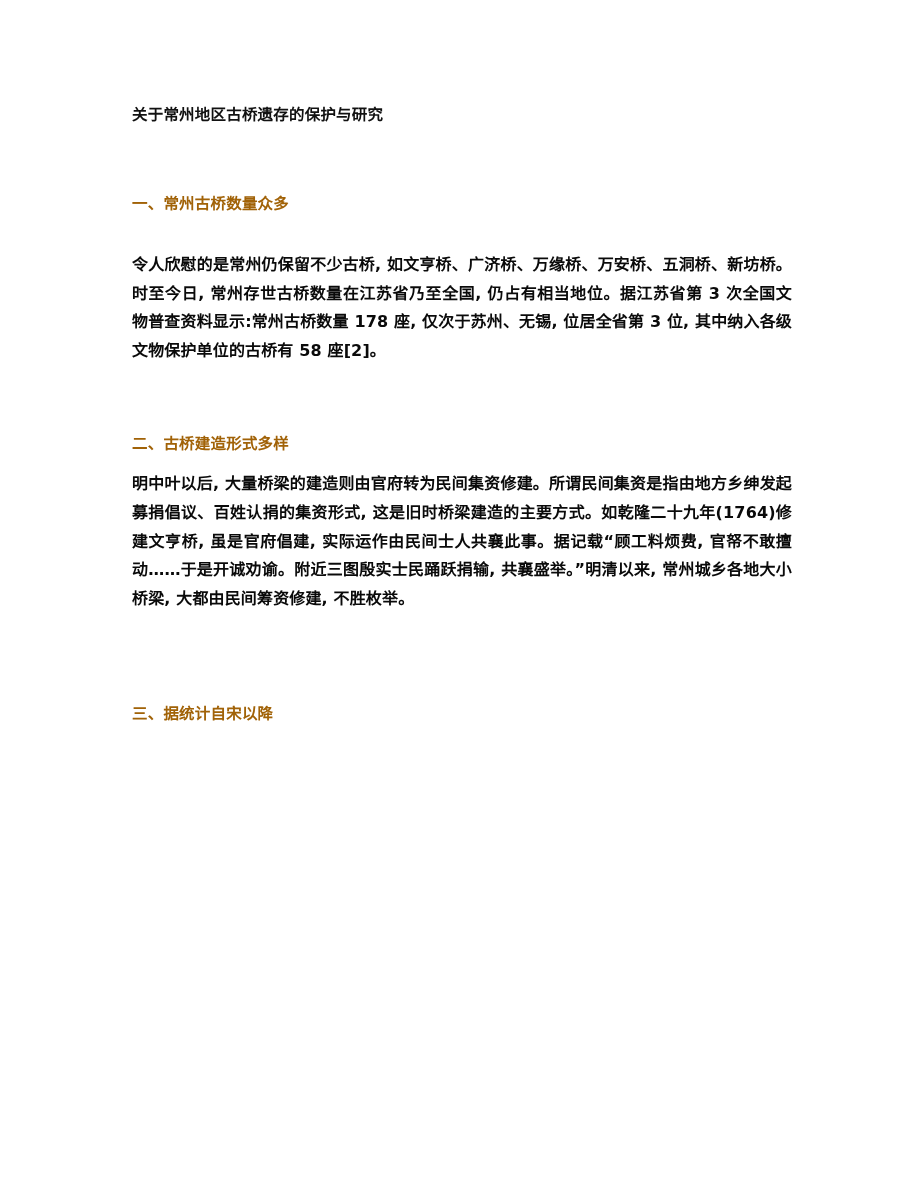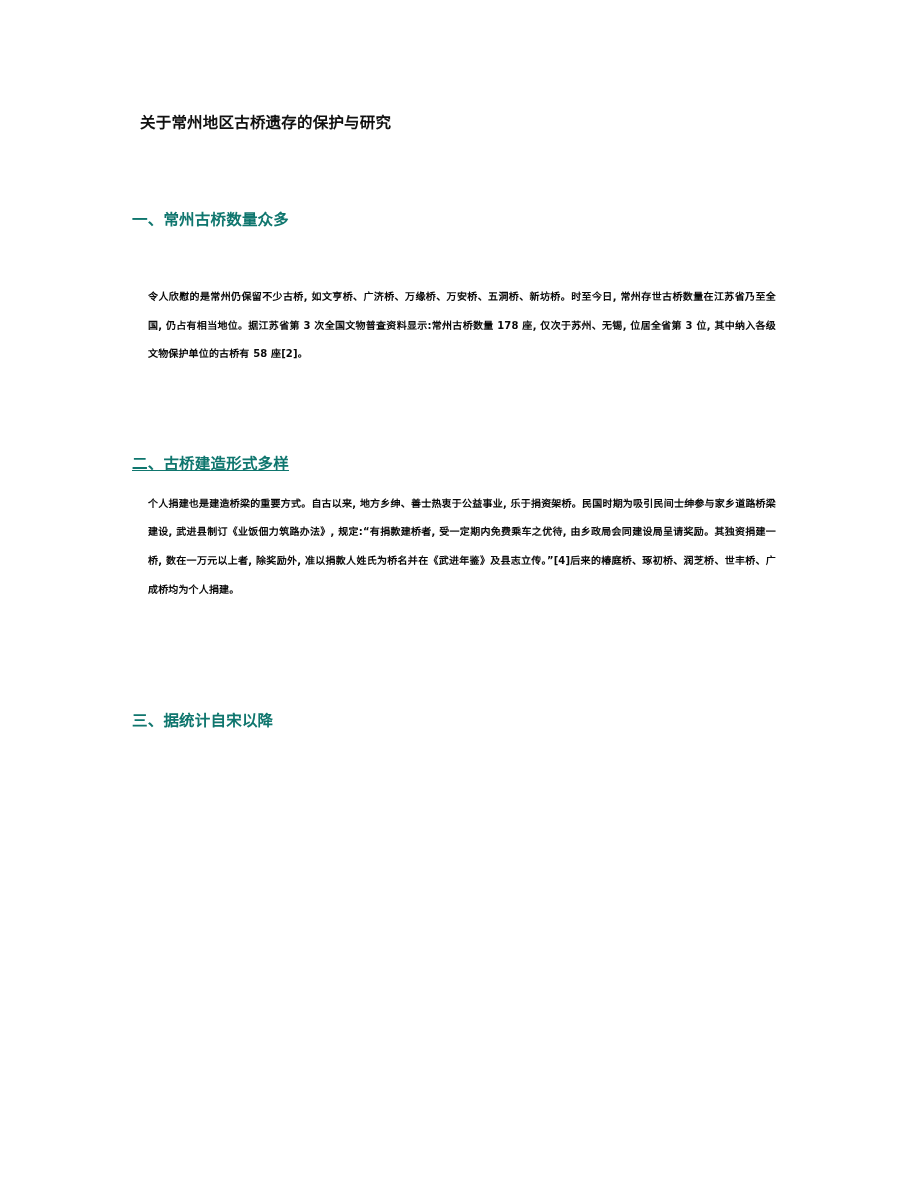--- a/index.html
+++ b/index.html
@@ -25,42 +25,42 @@
     position: absolute;
     left: 132px;
     top: 0;
     width: 660px;
   }
   .doc-title {
     font-size: 15.5px;
     font-weight: 700;
     line-height: 26px;
     letter-spacing: 0.2px;
-    margin: 8px;
+    margin: 0;
     padding-top: 102px;
     text-align: left;
     color: #111111;
   }
   .section-heading {
     font-size: 15.5px;
     font-weight: 700;
     line-height: 26px;
     letter-spacing: 0.2px;
     margin: 0;
-    color: #0f766e;
+    color: #a16207;
   }
   .h-sec1 { padding-top: 63px; }
-  .h-sec2 { padding-top: 66px; text-decoration: underline; }
+  .h-sec2 { padding-top: 66px; }
   .h-sec3 { padding-top: 88px; }
 
   .para {
-    font-size: 10px;
+    font-size: 16px;
     line-height: 28.6px;
     letter-spacing: 0.15px;
-    margin: 16px;
+    margin: 0;
     text-align: justify;
     text-justify: inter-ideograph;
     color: #0a0a0a;
     font-weight: 600;
   }
   .p-gap-lead { padding-top: 34px; }
   .p-gap-lead2 { padding-top: 36px; }
   .p-gap { margin-top: 13px; }
 </style>
 </head>
@@ -71,19 +71,19 @@
 
     <h1 class="doc-title">关于常州地区古桥遗存的保护与研究</h1>
 
     <h2 class="section-heading h-sec1">一、常州古桥数量众多</h2>
 
     <p class="para p-gap-lead">令人欣慰的是常州仍保留不少古桥, 如文亨桥、广济桥、万缘桥、万安桥、五洞桥、新坊桥。时至今日, 常州存世古桥数量在江苏省乃至全国, 仍占有相当地位。据江苏省第 3 次全国文物普查资料显示:常州古桥数量 178 座, 仅次于苏州、无锡, 位居全省第 3 位, 其中纳入各级文物保护单位的古桥有 58 座[2]。</p>
 
     <h2 class="section-heading h-sec2">二、古桥建造形式多样</h2>
 
 
+    <p class="para p-gap">明中叶以后, 大量桥梁的建造则由官府转为民间集资修建。所谓民间集资是指由地方乡绅发起募捐倡议、百姓认捐的集资形式, 这是旧时桥梁建造的主要方式。如乾隆二十九年(1764)修建文亨桥, 虽是官府倡建, 实际运作由民间士人共襄此事。据记载“顾工料烦费, 官帑不敢擅动……于是开诚劝谕。附近三图殷实士民踊跃捐输, 共襄盛举。”明清以来, 常州城乡各地大小桥梁, 大都由民间筹资修建, 不胜枚举。</p>
 
-    <p class="para p-gap">个人捐建也是建造桥梁的重要方式。自古以来, 地方乡绅、善士热衷于公益事业, 乐于捐资架桥。民国时期为吸引民间士绅参与家乡道路桥梁建设, 武进县制订《业饭佃力筑路办法》, 规定:“有捐款建桥者, 受一定期内免费乘车之优待, 由乡政局会同建设局呈请奖励。其独资捐建一桥, 数在一万元以上者, 除奖励外, 准以捐款人姓氏为桥名并在《武进年鉴》及县志立传。”[4]后来的椿庭桥、琢初桥、润芝桥、世丰桥、广成桥均为个人捐建。</p>
 
     <h2 class="section-heading h-sec3">三、据统计自宋以降</h2>
 
   </div>
 </div>
 
 </body></html>

